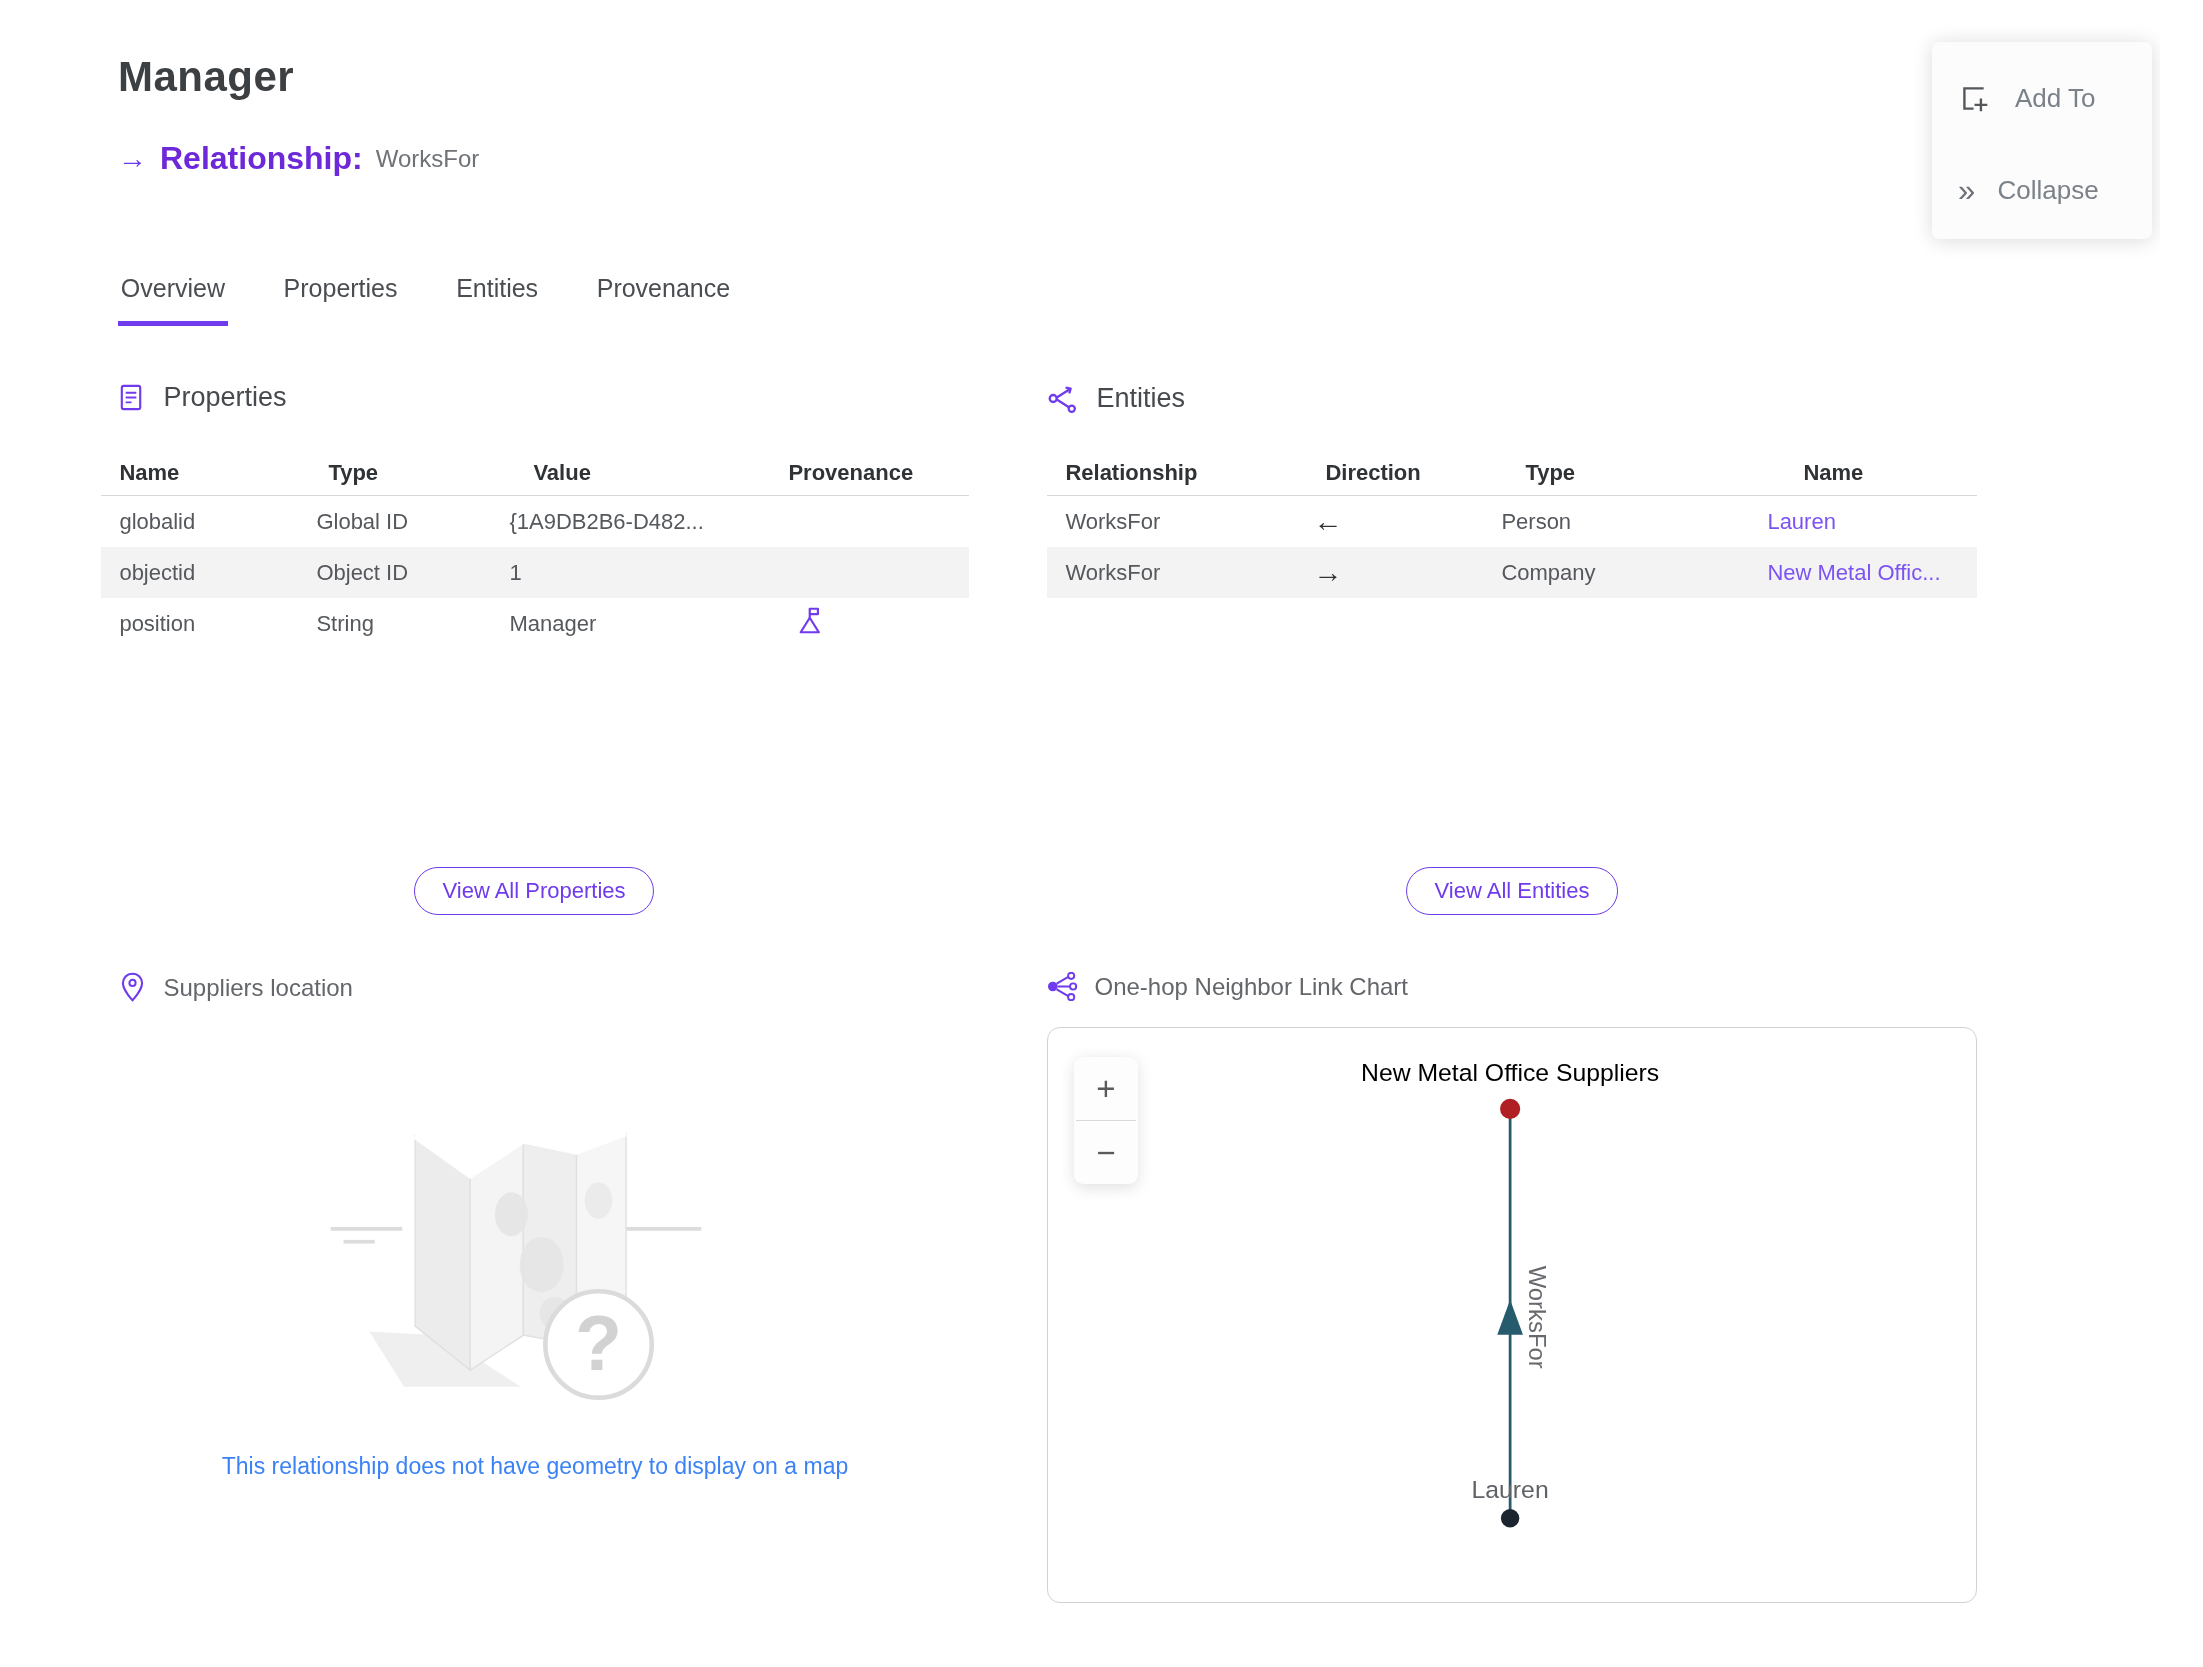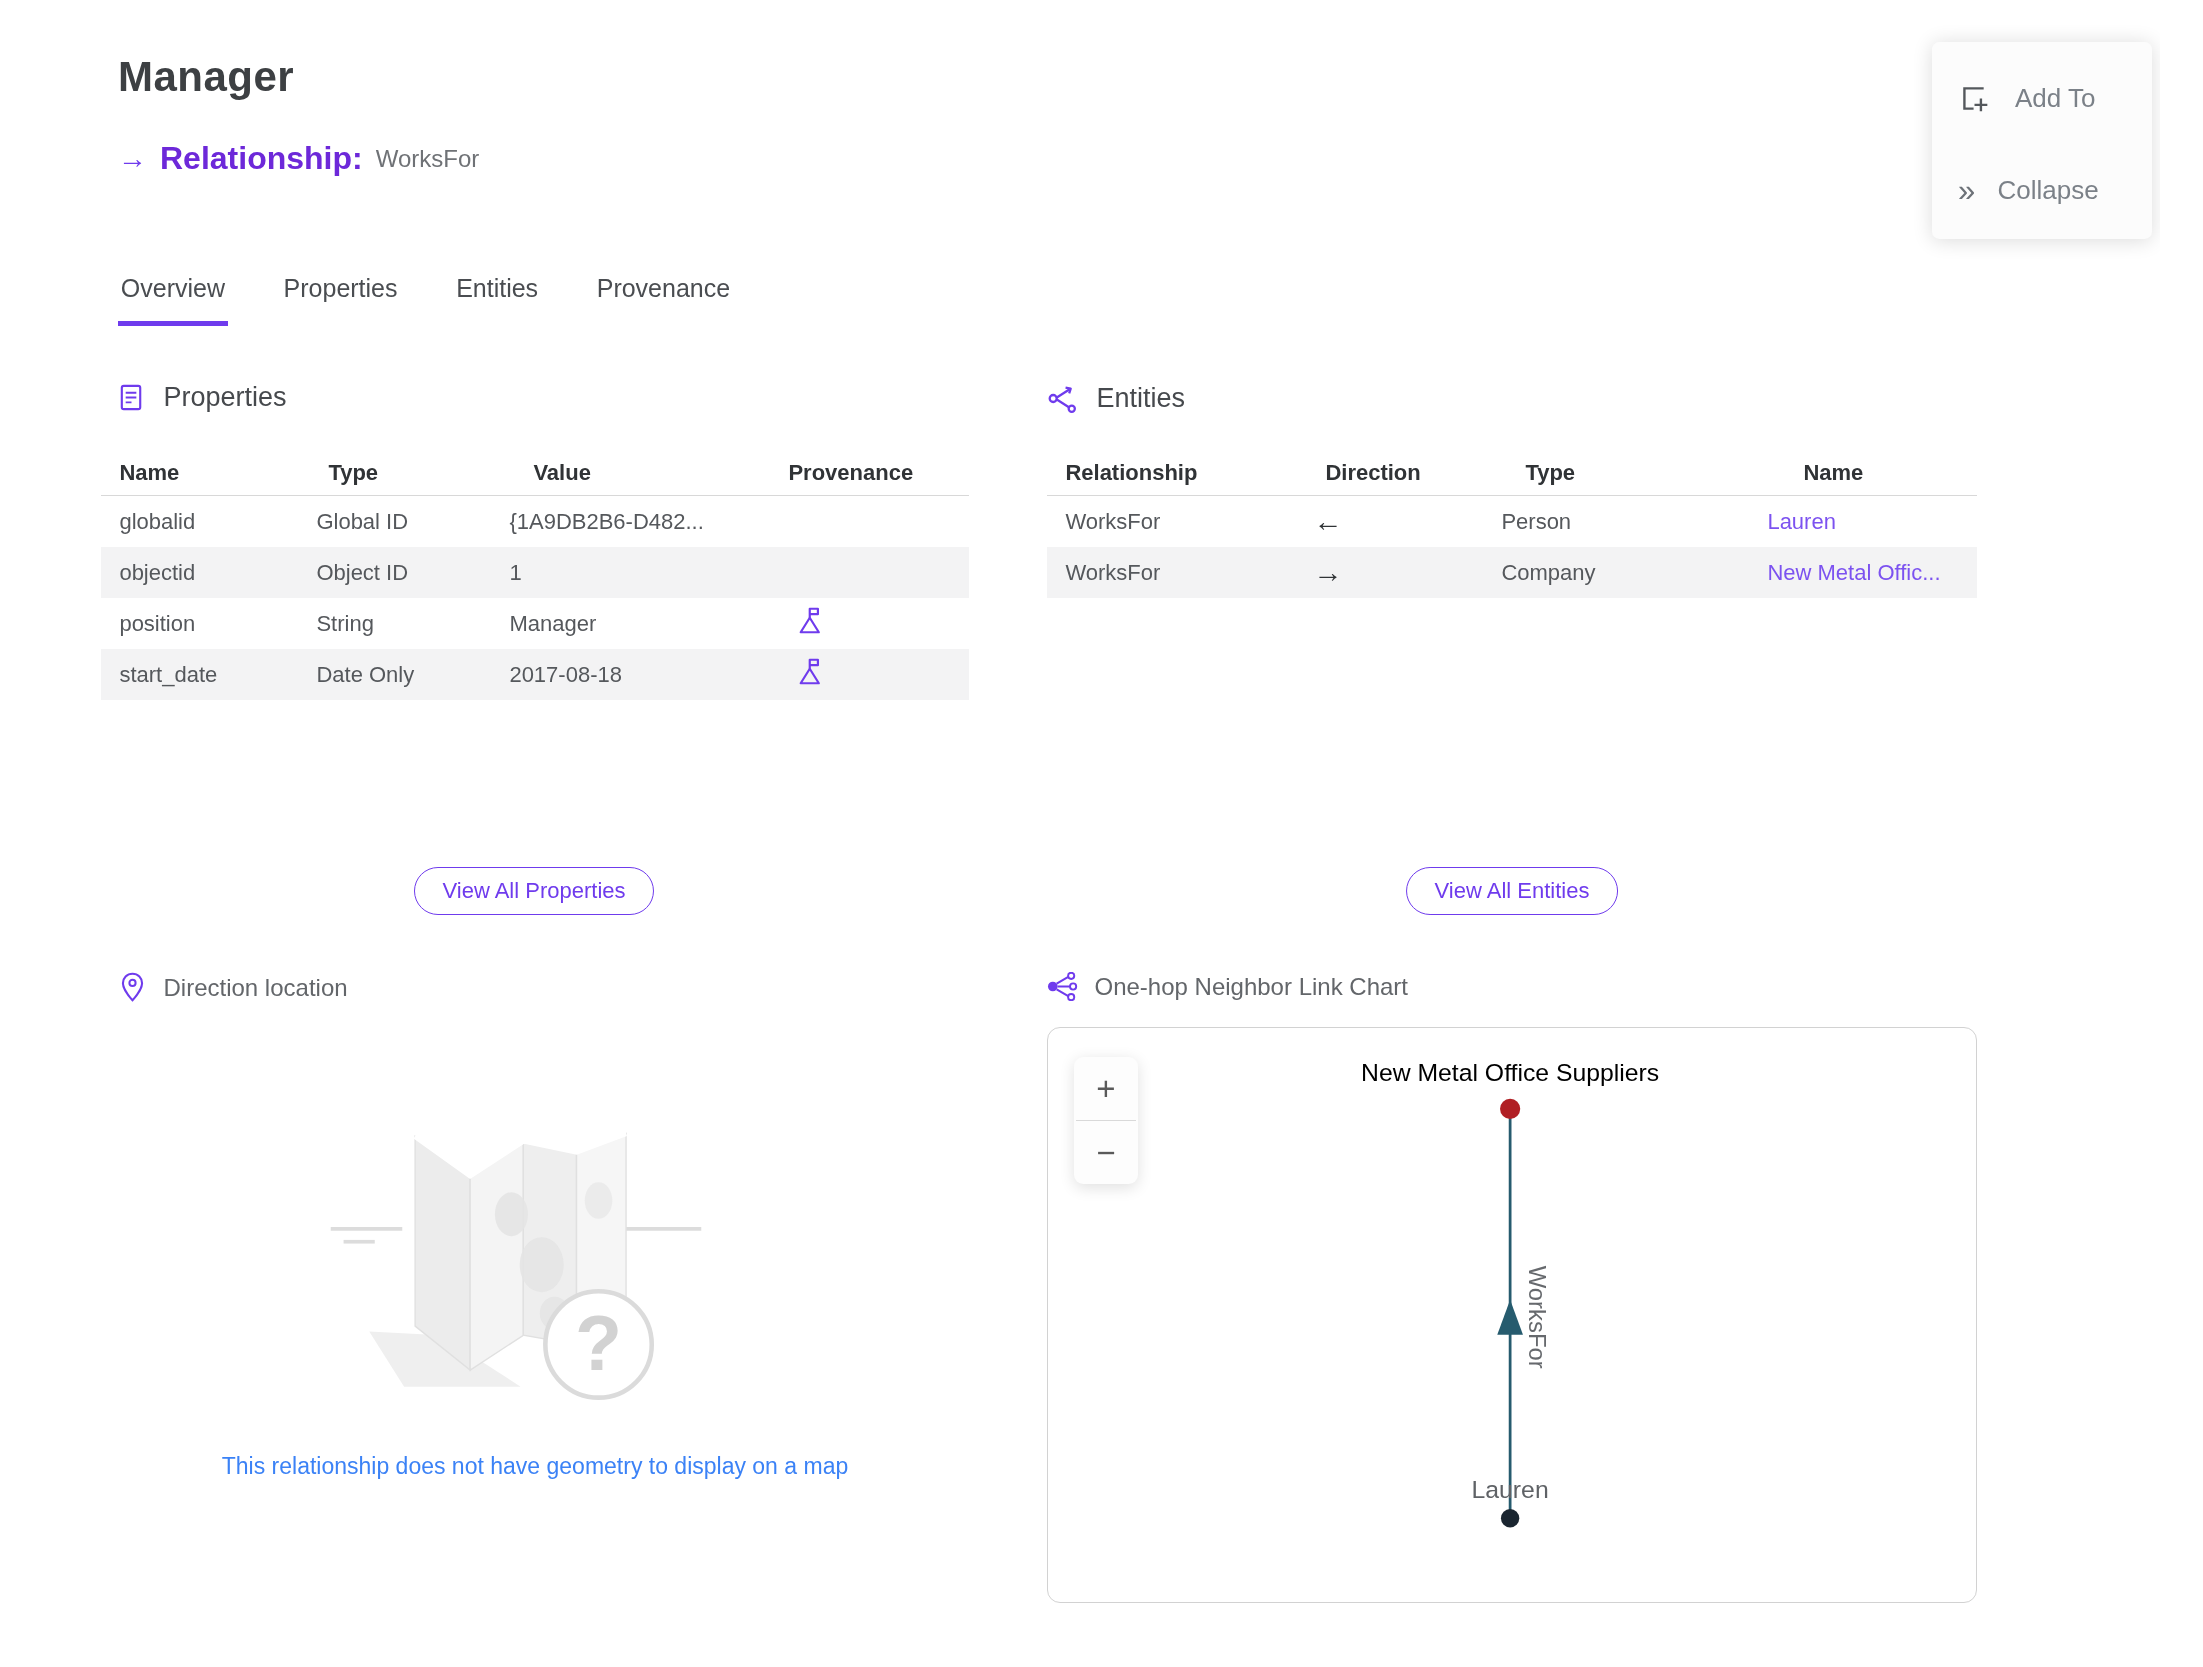--- a/index.html
+++ b/index.html
@@ -136,33 +136,20 @@
       <div class="t-cell">Manager</div>
       <div class="t-cell">
         <span class="flag-wrap">
           <svg width="27.5" height="29" viewBox="0 0 30 32">
             <path d="M5 29 L15 13 L25 29 Z" fill="none" stroke="#6f3bed" stroke-width="2.4" stroke-linejoin="round"></path>
             <path d="M15 13 V3 H24 V9 H15" fill="none" stroke="#6f3bed" stroke-width="2.4" stroke-linejoin="round"></path>
           </svg>
         </span>
       </div>
     </div>
-    <div class="t-row alt">
-      <div class="t-cell">start_date</div>
-      <div class="t-cell">Date Only</div>
-      <div class="t-cell">2017-08-18</div>
-      <div class="t-cell">
-        <span class="flag-wrap">
-          <svg width="27.5" height="29" viewBox="0 0 30 32">
-            <path d="M5 29 L15 13 L25 29 Z" fill="none" stroke="#6f3bed" stroke-width="2.4" stroke-linejoin="round"></path>
-            <path d="M15 13 V3 H24 V9 H15" fill="none" stroke="#6f3bed" stroke-width="2.4" stroke-linejoin="round"></path>
-          </svg>
-        </span>
-      </div>
-    </div>
   </div>
 
   <div class="sec-head" style="left:1047px; top:382px;">
     <svg width="33" height="33" viewBox="0 0 32 32">
       <circle cx="6" cy="16" r="3.4" fill="none" stroke="#6f3bed" stroke-width="2.2"></circle>
       <path d="M9.5 15 L22 7 M9.5 17 L22 25" fill="none" stroke="#6f3bed" stroke-width="2.2"></path>
       <path d="M18 5.5 L23 6.5 L21.5 11" fill="none" stroke="#6f3bed" stroke-width="2.2" stroke-linejoin="round"></path>
       <circle cx="24" cy="26" r="3" fill="none" stroke="#6f3bed" stroke-width="2.2"></circle>
     </svg>
     <span class="t">Entities</span>
@@ -190,21 +177,21 @@
   </div>
 
   <button class="view-all props">View All Properties</button>
   <button class="view-all ents">View All Entities</button>
 
   <div class="sec-head sub" style="left:118px; top:972px;">
     <svg width="29" height="31" viewBox="0 0 30 34">
       <path d="M15 2 C8.9 2 4.5 6.6 4.5 12.4 C4.5 19.6 15 31 15 31 C15 31 25.5 19.6 25.5 12.4 C25.5 6.6 21.1 2 15 2 Z" fill="none" stroke="#6f3bed" stroke-width="2.3"></path>
       <circle cx="15" cy="12" r="3.4" fill="none" stroke="#6f3bed" stroke-width="2.2"></circle>
     </svg>
-    <span class="t">Direction location</span>
+    <span class="t">Suppliers location</span>
   </div>
 
   <svg style="position:absolute; left:323px; top:1095px;" width="386" height="321" viewBox="0 0 420 350">
     <line x1="8" y1="146" x2="86" y2="146" stroke="#dcdcdc" stroke-width="4"></line>
     <line x1="22" y1="160" x2="56" y2="160" stroke="#dcdcdc" stroke-width="4"></line>
     <line x1="330" y1="146" x2="412" y2="146" stroke="#dcdcdc" stroke-width="4"></line>
     <polygon points="50,258 128,262 215,318 88,318" fill="#efefef"></polygon>
     <polygon points="100,45 160,88 160,300 100,252" fill="#ececec" stroke="#e0e0e0" stroke-width="1.5"></polygon>
     <polygon points="160,88 218,50 218,262 160,300" fill="#f4f4f4" stroke="#e0e0e0" stroke-width="1.5"></polygon>
     <polygon points="218,50 276,62 276,272 218,262" fill="#eeeeee" stroke="#e0e0e0" stroke-width="1.5"></polygon>

